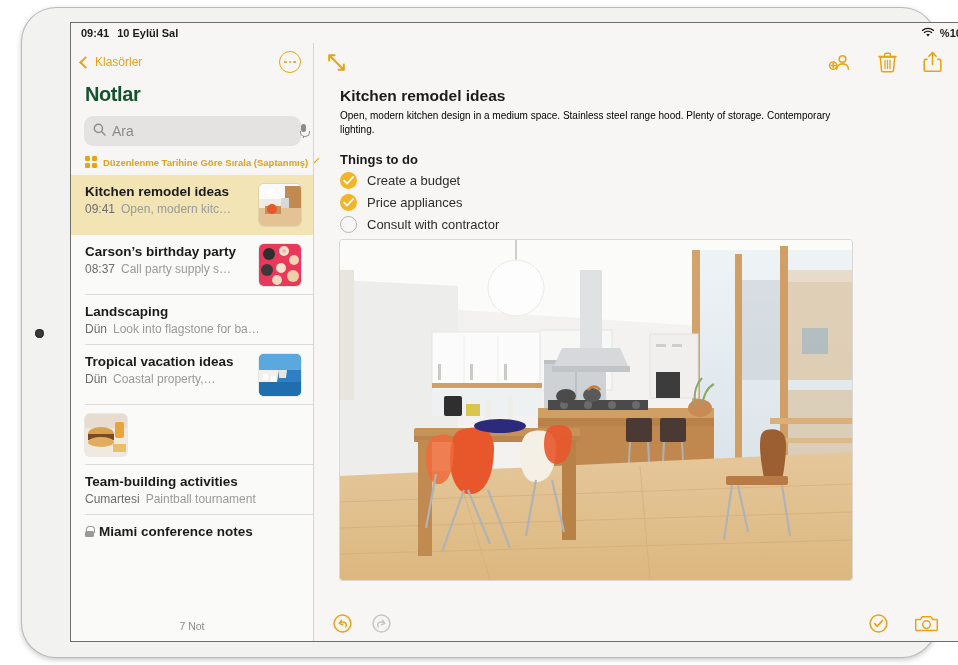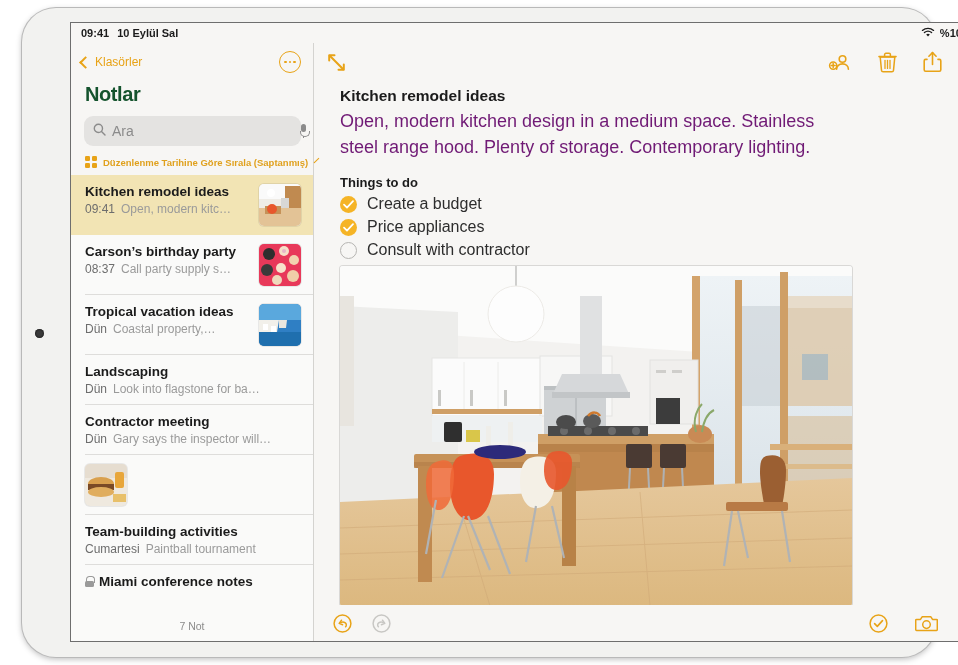--- a/index.html
+++ b/index.html
@@ -192,24 +192,24 @@
   .detail-toolbar {
     height: 38px; flex: 0 0 38px;
     display: flex; align-items: center;
     padding: 0 14px 0 12px; gap: 0;
   }
   .tb-icon { cursor: pointer; display: flex; align-items: center; justify-content: center; }
   .tb-right { margin-left: auto; display: flex; align-items: center; gap: 26px; }
 
   .detail-body { flex: 1; overflow: hidden; padding: 6px 18px 0 26px; }
   .note-heading { font-size: 15.5px; font-weight: bold; color: #1b1b1b; margin-bottom: 4px; }
-  .note-para { font-size: 18px; line-height: 1.42; color: #701a75; max-width: 510px; }
+  .note-para { font-size: 10px; line-height: 1.42; color: #000000; max-width: 510px; }
   .todo-heading { font-size: 13px; font-weight: bold; color: #1b1b1b; margin: 15px 0 5px; }
   .todo-item { display: flex; align-items: center; gap: 10px; margin-bottom: 5px; }
-  .todo-label { font-size: 16px; color: #2d2d2d; }
+  .todo-label { font-size: 13px; color: #2d2d2d; }
   .cb {
     width: 17px; height: 17px; border-radius: 50%; flex: 0 0 17px;
     display: flex; align-items: center; justify-content: center; cursor: pointer;
   }
   .cb.checked { background: #f5b426; }
   .cb.unchecked { border: 1.4px solid #b6b5b2; }
   .cb svg { display:block; }
 
   .photo-wrap {
     margin-top: 7px; width: 512px; height: 340px;
@@ -338,51 +338,42 @@
                   <circle cx="34" cy="32" r="6" fill="#f0cfa8"></circle>
                   <circle cx="18" cy="36" r="5" fill="#efd9bc"></circle>
                   <circle cx="25" cy="7" r="2" fill="#e8b4c8"></circle>
                 </svg>
               </div>
               <div class="divider"></div>
             </div>
             <div class="note-row">
               <div class="note-main">
                 <div class="note-title">
+                  <span>Landscaping</span>
+                </div>
+                <div class="note-sub"><span class="time">Dün</span><span>Look into flagstone for ba…</span></div>
+              </div>
+              <div class="divider"></div>
+            </div>
+            <div class="note-row">
+              <div class="note-main">
+                <div class="note-title">
                   <span>Tropical vacation ideas</span>
                 </div>
                 <div class="note-sub"><span class="time">Dün</span><span>Coastal property,…</span></div>
               </div>
               <div class="thumb">
                 <svg viewBox="0 0 42 42">
                   <rect width="42" height="42" fill="#2f7fc4"></rect>
                   <rect width="42" height="16" fill="#5aa8dd"></rect>
                   <path d="M0 16h20l-2 12H0z" fill="#f2f0ea"></path>
                   <path d="M4 20h5v6H4zM12 22h5v6h-5z" fill="#fff"></path>
                   <rect x="0" y="28" width="42" height="14" fill="#1f6fae"></rect>
                   <path d="M20 16h8l-1 8h-7z" fill="#e9e6df"></path>
                 </svg>
-              </div>
-              <div class="divider"></div>
-            </div>
-            <div class="note-row">
-              <div class="note-main">
-                <div class="note-title">
-                  <span>Landscaping</span>
-                </div>
-                <div class="note-sub"><span class="time">Dün</span><span>Look into flagstone for ba…</span></div>
-              </div>
-              <div class="divider"></div>
-            </div>
-            <div class="note-row">
-              <div class="note-main">
-                <div class="note-title">
-                  <span>Contractor meeting</span>
-                </div>
-                <div class="note-sub"><span class="time">Dün</span><span>Gary says the inspector will…</span></div>
               </div>
               <div class="divider"></div>
             </div>
             <div class="note-row">
               <div class="thumb">
                 <svg viewBox="0 0 42 42">
                   <rect width="42" height="42" fill="#efe9df"></rect>
                   <rect x="0" y="0" width="42" height="14" fill="#e6ddd0"></rect>
                   <ellipse cx="16" cy="20" rx="13" ry="7" fill="#d9a04e"></ellipse>
                   <rect x="3" y="20" width="26" height="6" fill="#7a4a26"></rect>

